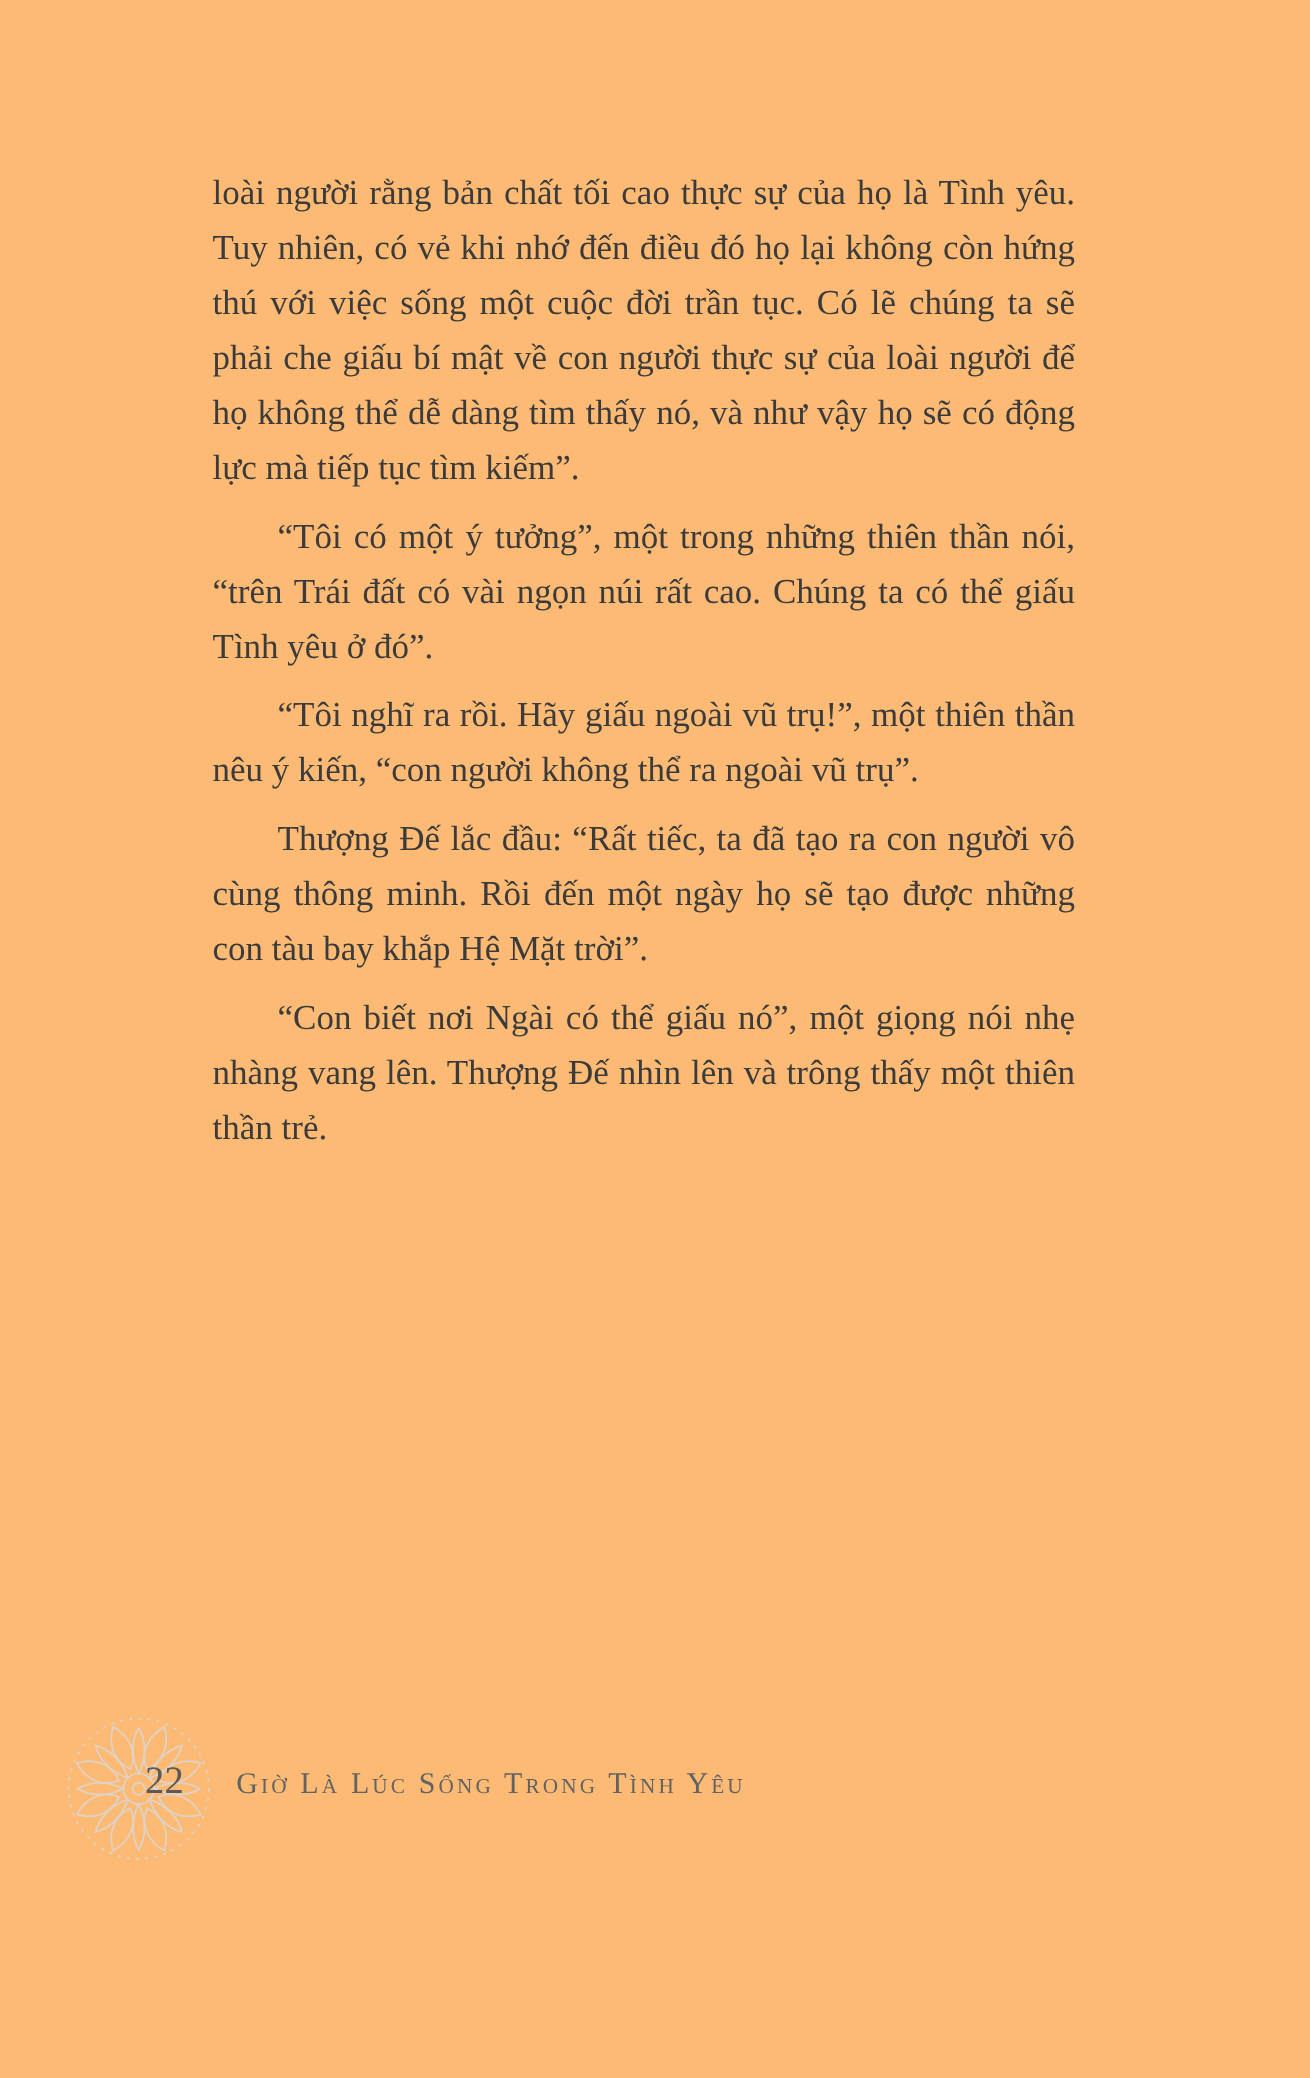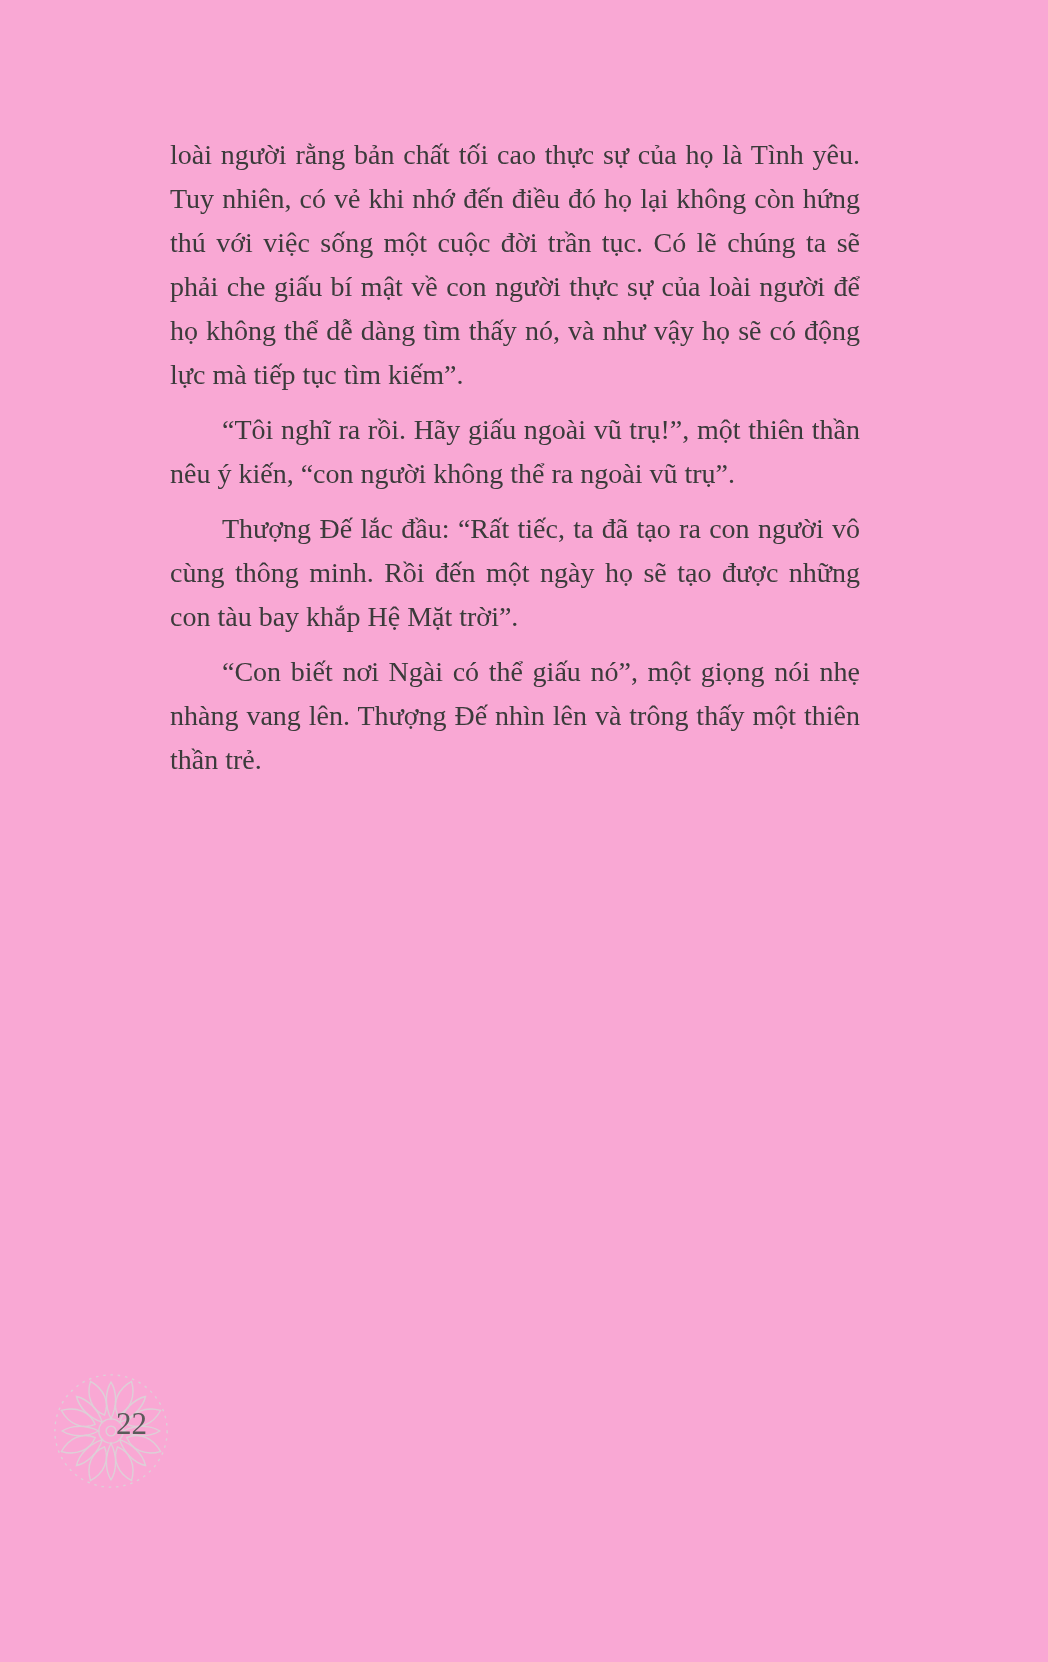--- a/index.html
+++ b/index.html
@@ -4,21 +4,21 @@
 <style>
   html, body {
     margin: 0;
     padding: 0;
     background: #ffffff;
   }
   .page {
     position: relative;
     width: 1048px;
     height: 1662px;
-    background: #f9a8d4;
+    background: #fdba74;
     overflow: hidden;
     font-family: "Liberation Serif", "DejaVu Serif", serif;
     color: #3b3b3b;
   }
   .text-block {
     position: absolute;
     left: 170px;
     top: 133px;
     width: 690px;
   }
@@ -65,20 +65,21 @@
     opacity: 0.85;
   }
 </style>
 </head>
 <body>
 
 <div class="page">
 
   <div class="text-block">
     <p class="para opening">loài người rằng bản chất tối cao thực sự của họ là Tình yêu. Tuy nhiên, có vẻ khi nhớ đến điều đó họ lại không còn hứng thú với việc sống một cuộc đời trần tục. Có lẽ chúng ta sẽ phải che giấu bí mật về con người thực sự của loài người để họ không thể dễ dàng tìm thấy nó, và như vậy họ sẽ có động lực mà tiếp tục tìm kiếm”.</p>
+    <p class="para">“Tôi có một ý tưởng”, một trong những thiên thần nói, “trên Trái đất có vài ngọn núi rất cao. Chúng ta có thể giấu Tình yêu ở đó”.</p>
     <p class="para">“Tôi nghĩ ra rồi. Hãy giấu ngoài vũ trụ!”, một thiên thần nêu ý kiến, “con người không thể ra ngoài vũ trụ”.</p>
     <p class="para">Thượng Đế lắc đầu: “Rất tiếc, ta đã tạo ra con người vô cùng thông minh. Rồi đến một ngày họ sẽ tạo được những con tàu bay khắp Hệ Mặt trời”.</p>
     <p class="para">“Con biết nơi Ngài có thể giấu nó”, một giọng nói nhẹ nhàng vang lên. Thượng Đế nhìn lên và trông thấy một thiên thần trẻ.</p>
   </div>
 
   <div class="ornament">
     <svg viewBox="0 0 100 100" width="122" height="122" aria-hidden="true">
       <g fill="none" stroke="#d8d8d8" stroke-width="1.1">
         <circle cx="50" cy="50" r="10"></circle>
         <circle cx="50" cy="50" r="4"></circle>
@@ -102,15 +103,16 @@
           <path d="M50 36 C 58 28, 58 16, 50 6 C 42 16, 42 28, 50 36 Z" transform="rotate(292.5 50 50)"></path>
           <path d="M50 36 C 58 28, 58 16, 50 6 C 42 16, 42 28, 50 36 Z" transform="rotate(337.5 50 50)"></path>
         </g>
         <circle cx="50" cy="50" r="46" stroke-dasharray="2 4"></circle>
       </g>
     </svg>
   </div>
 
   <div class="footer">
     <span class="page-number">22</span>
+    <span class="running-title">Giờ Là Lúc Sống Trong Tình Yêu</span>
   </div>
 
 </div>
 
 </body></html>

